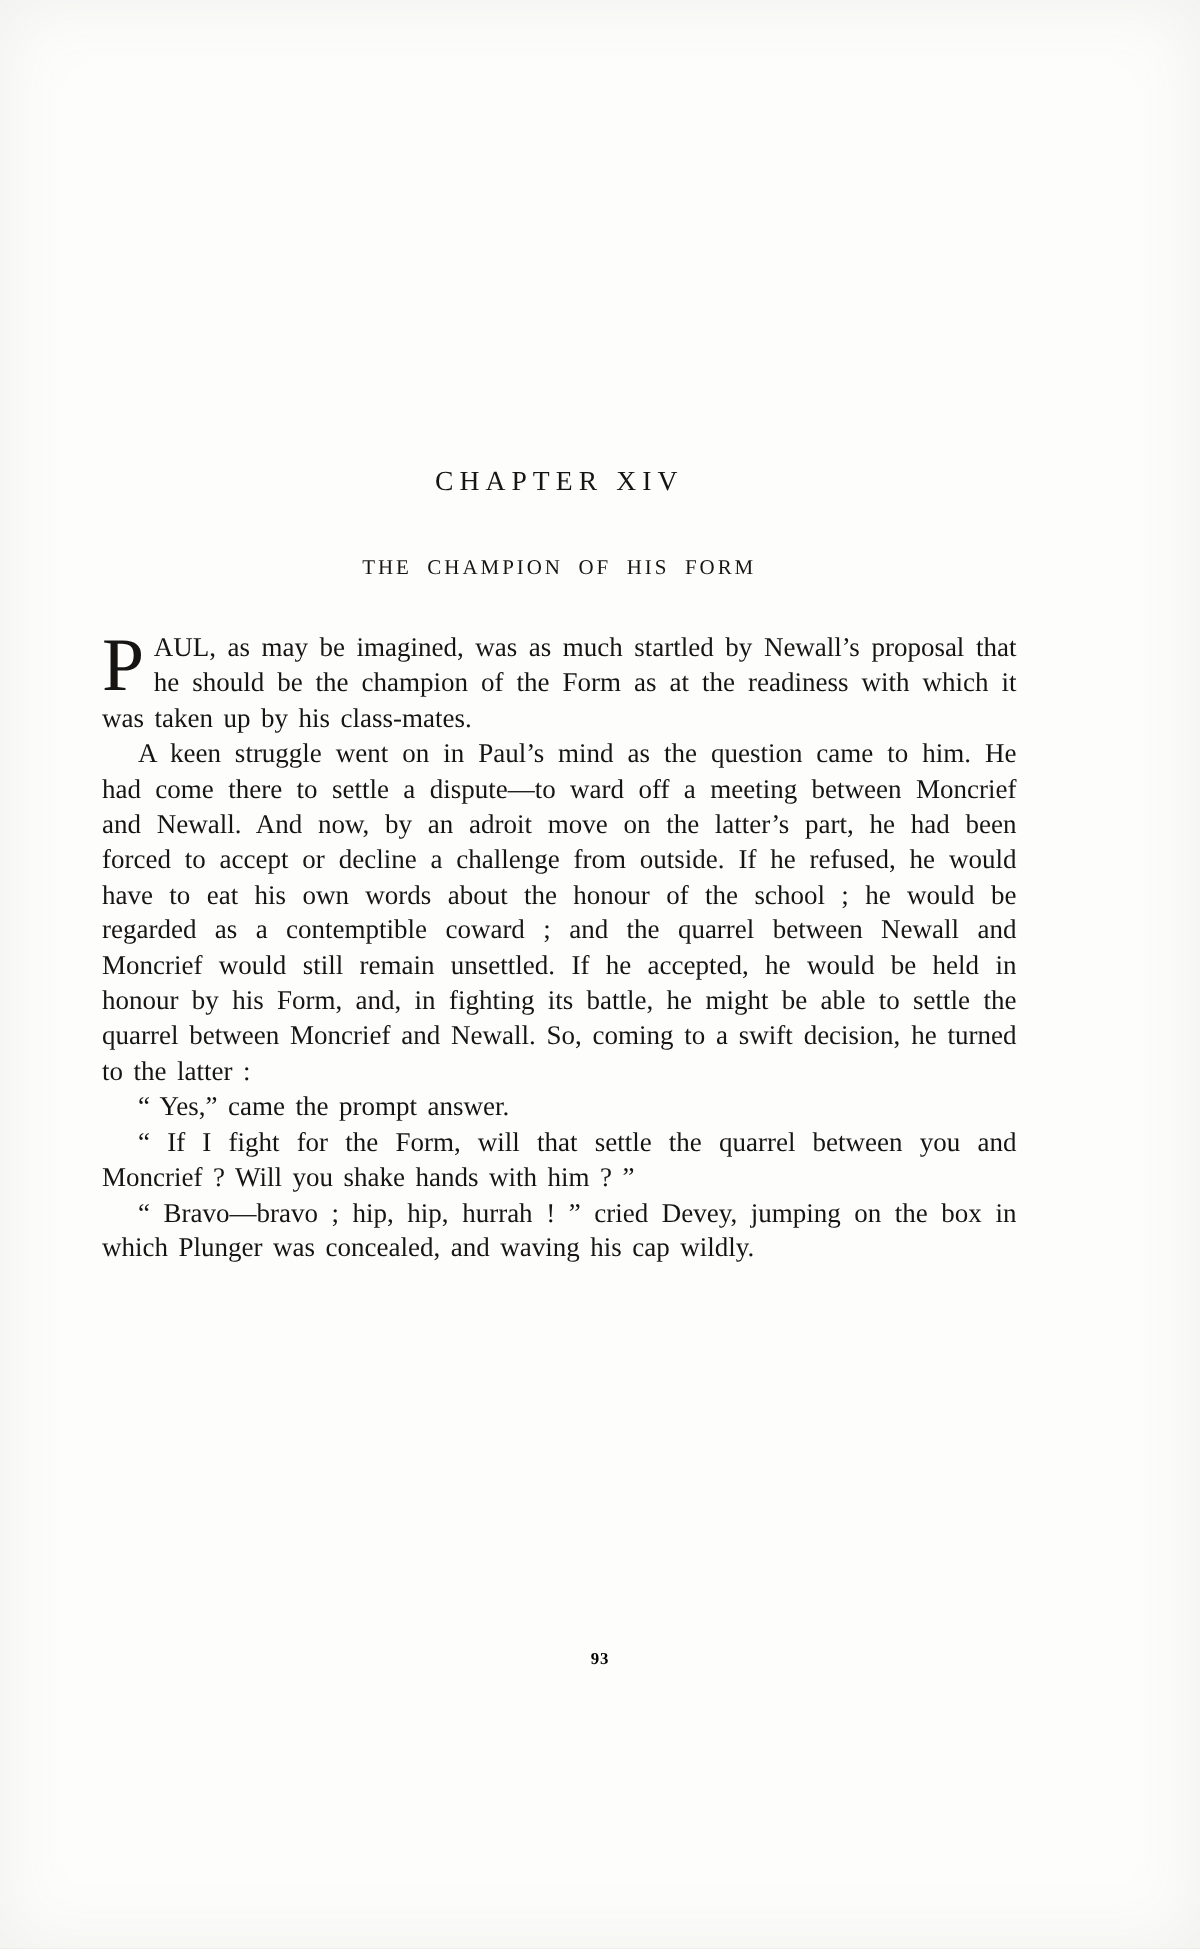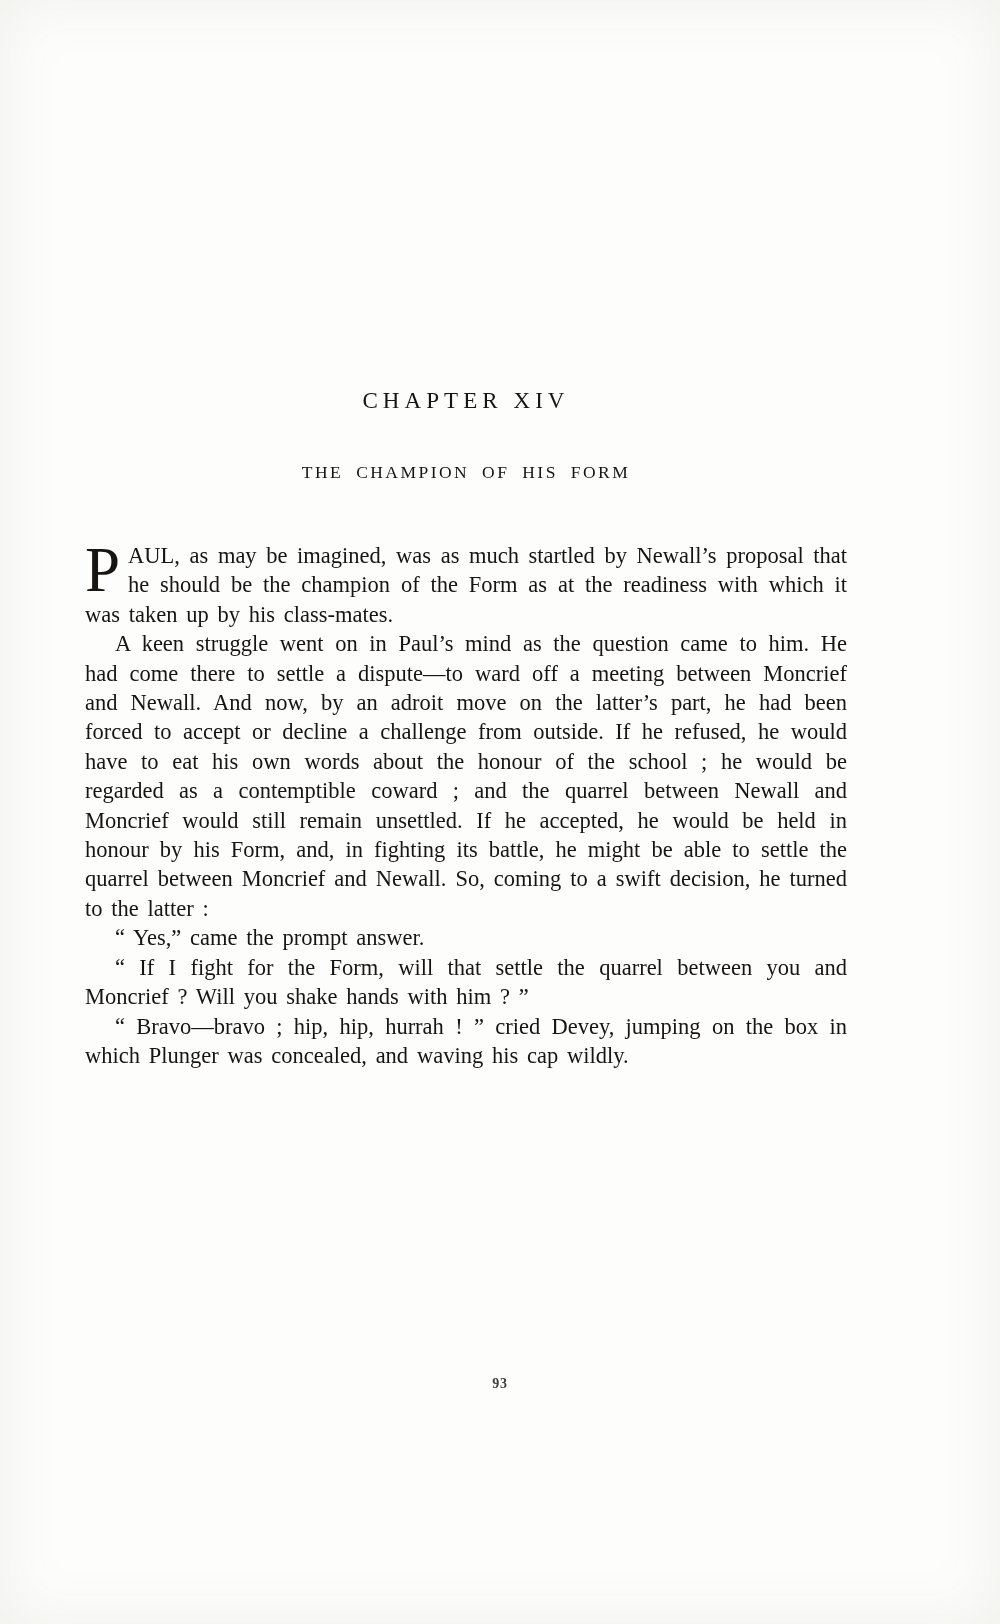--- a/index.html
+++ b/index.html
@@ -30,21 +30,21 @@
     letter-spacing: 0.22em;
     font-weight: 400;
     margin: 0 0 48px 0;
   }
   .chapter-subtitle {
     text-align: center;
     font-size: 17.5px;
     letter-spacing: 0.14em;
     word-spacing: 0.35em;
     font-weight: 400;
-    margin: 0 0 58px 0;
+    margin: 0 0 42px 0;
   }
   .body-text p {
     margin: 0;
     font-size: 22.5px;
     line-height: 29.4px;
     text-align: justify;
     word-spacing: 0.14em;
     text-indent: 30px;
   }
   .body-text p.first {
@@ -59,21 +59,21 @@
   }
   .page-number {
     position: absolute;
     left: 0;
     top: 1376px;
     width: 1000px;
     text-align: center;
     font-size: 14px;
     font-weight: 700;
     letter-spacing: 0.05em;
-    color: #404040;
+    color: #000000;
   }
 </style>
 </head>
 <body>
 
 <div class="scan-page">
 
   <div class="text-block">
 
     <h1 class="chapter-heading">CHAPTER XIV</h1>

